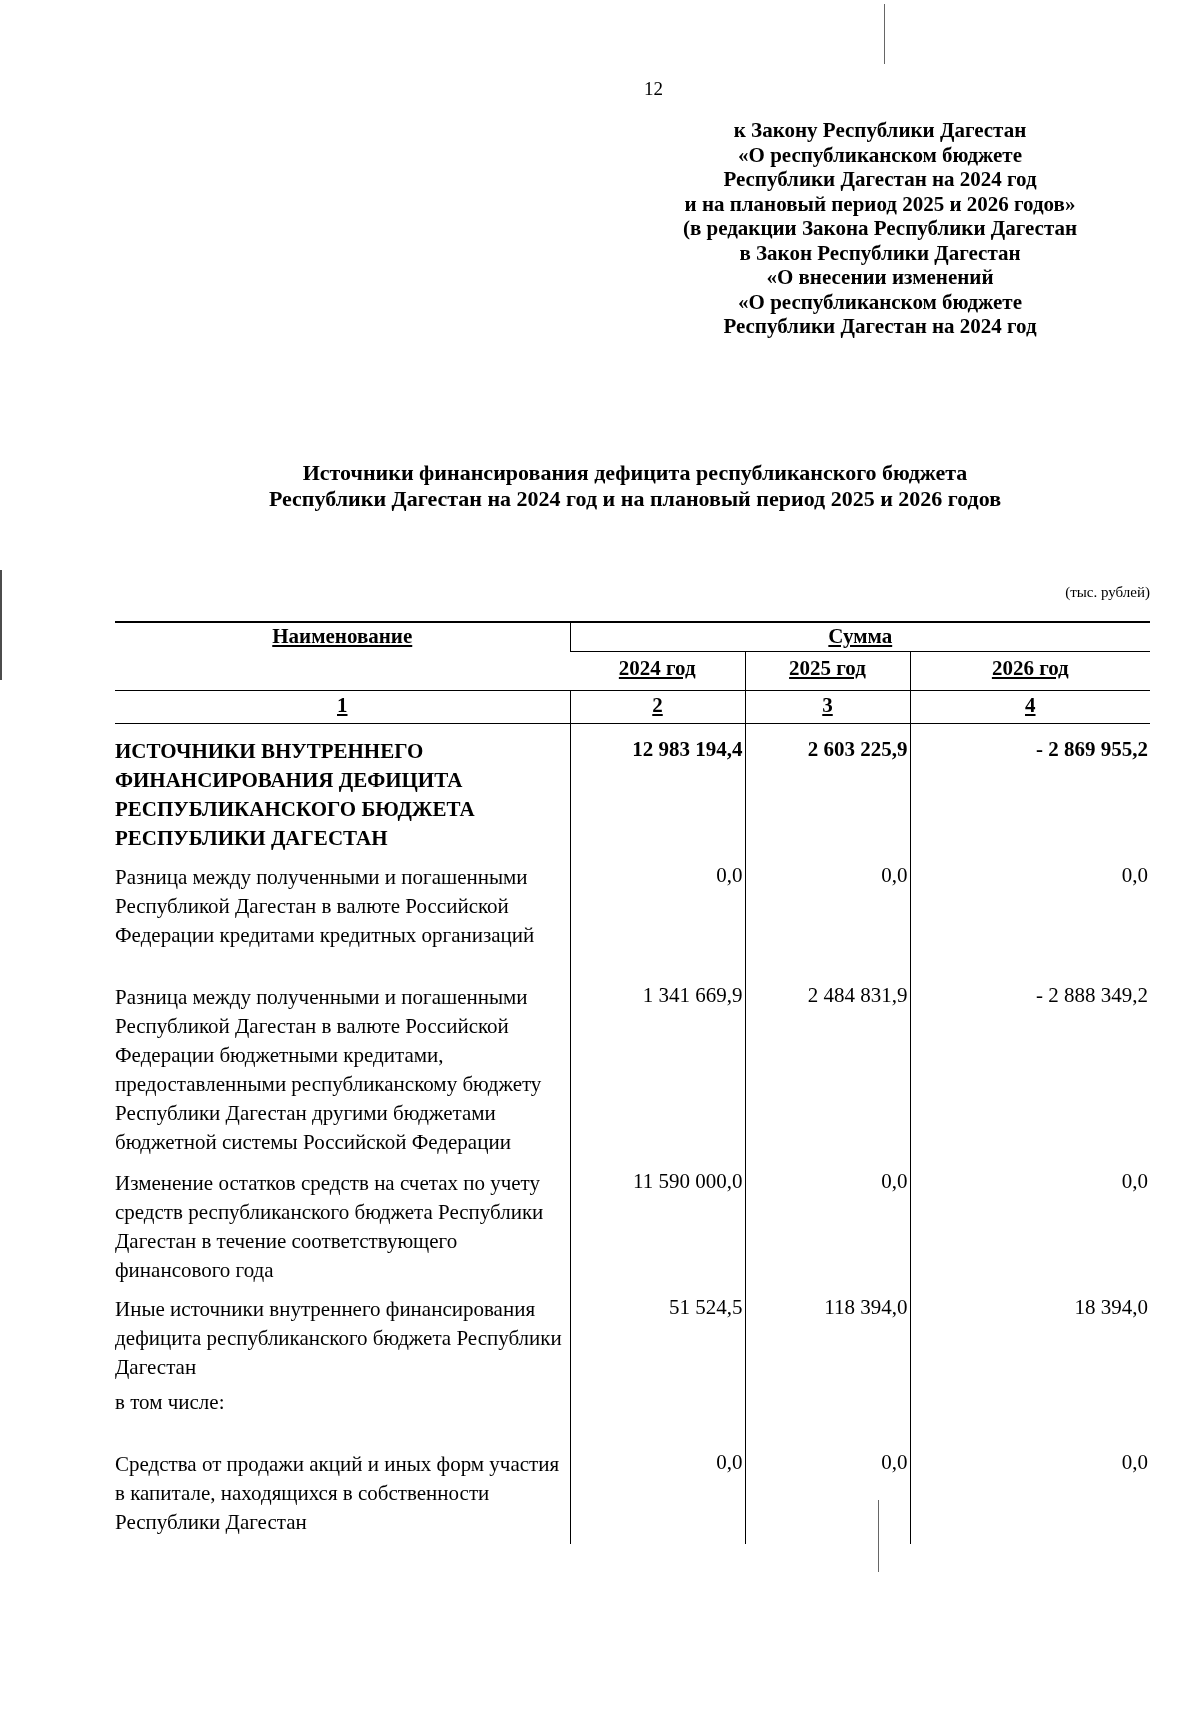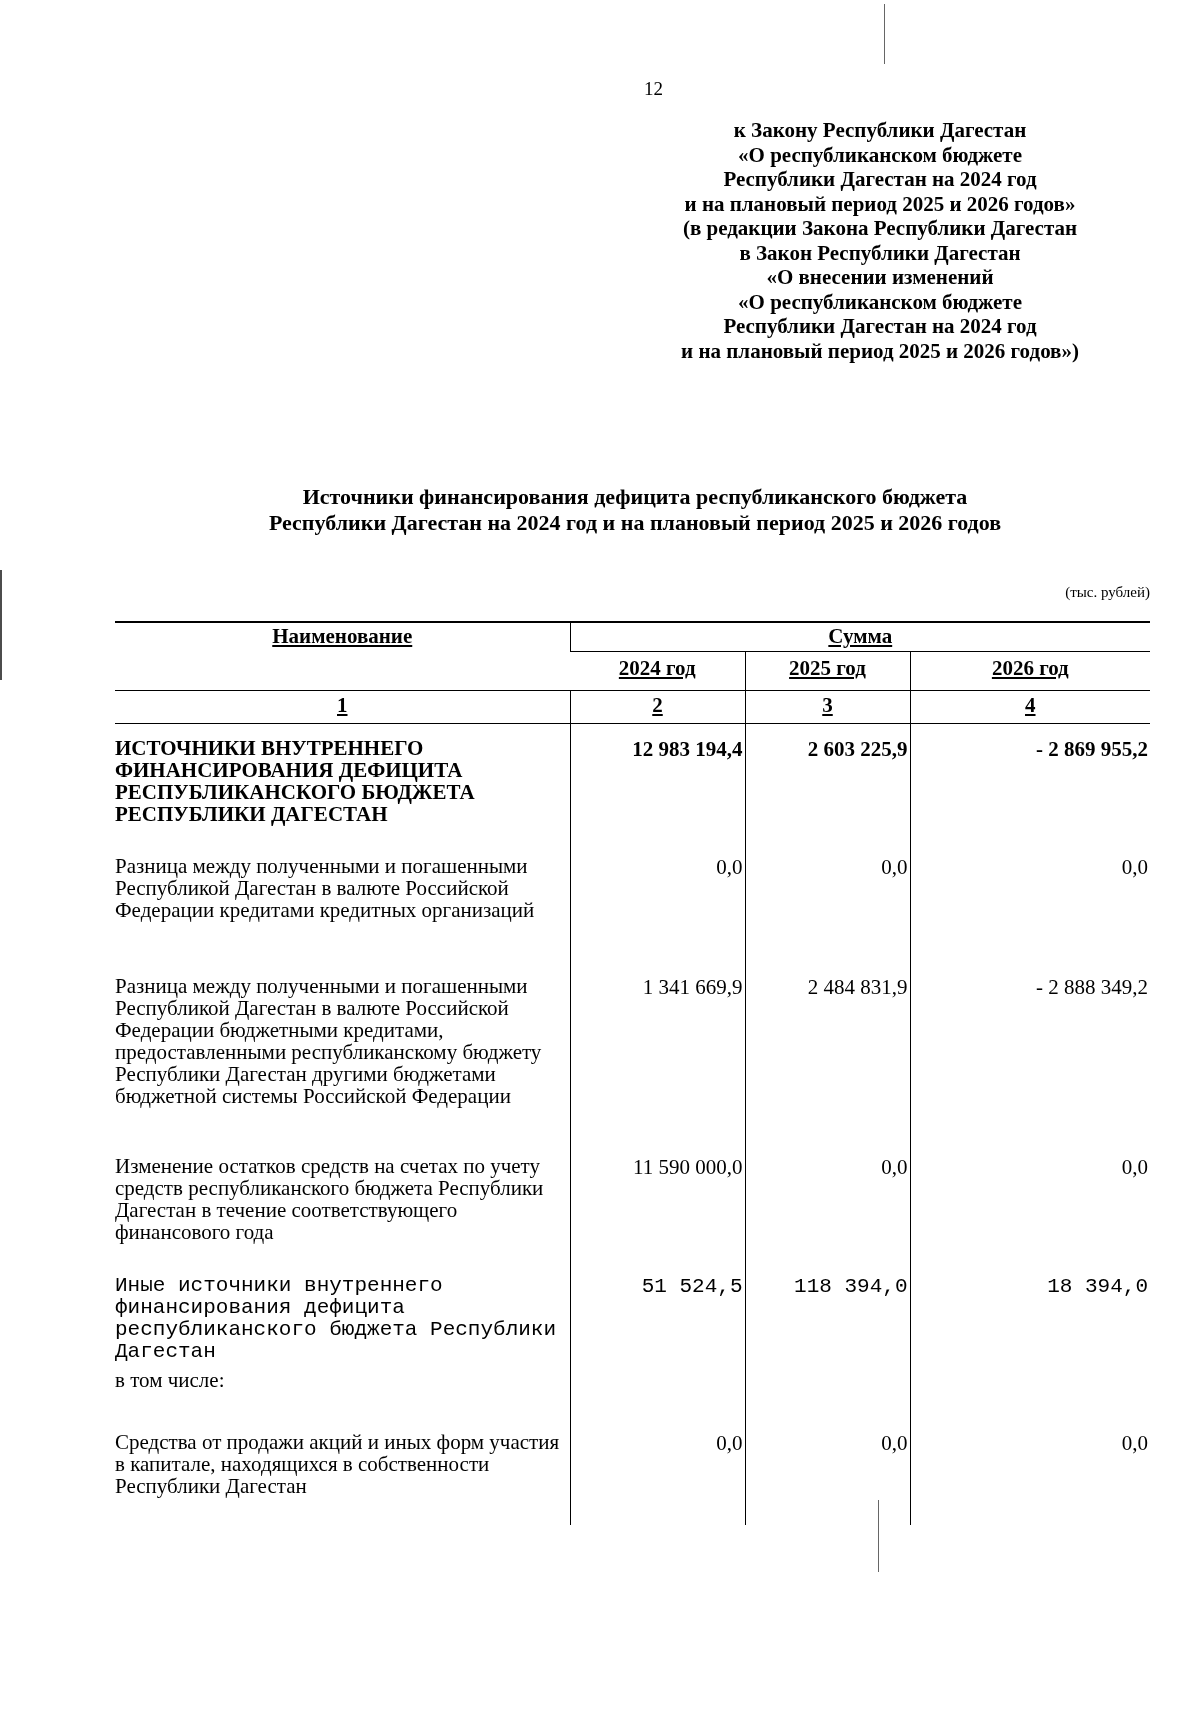--- a/index.html
+++ b/index.html
@@ -9,21 +9,21 @@
   }
   .page-num {
     position: absolute; left: 644px; top: 78px; font-size: 19px;
   }
   .annex {
     position: absolute; left: 640px; top: 118px; width: 480px;
     text-align: center; font-weight: bold; font-size: 21px; line-height: 24.5px;
   }
   .annex .annex-title { margin-bottom: 14px; padding-left: 20px; }
   .title {
-    position: absolute; left: 120px; top: 484px; width: 1030px;
+    position: absolute; left: 120px; top: 460px; width: 1030px;
     text-align: center; font-weight: bold; font-size: 22px; line-height: 26px;
   }
   .units {
     position: absolute; right: 50px; top: 584px; font-size: 15px;
   }
   table.src {
     position: absolute; left: 115px; top: 621px; width: 1035px;
     border-collapse: collapse; table-layout: fixed; font-size: 21px;
   }
   table.src col.c1 { width: 455px; }
@@ -31,48 +31,47 @@
   table.src col.c3 { width: 165px; }
   table.src col.c4 { width: 240px; }
   table.src th, table.src td {
     padding: 0; vertical-align: top; border-left: 1.5px solid #000;
   }
   table.src th:first-child, table.src td:first-child { border-left: none; }
   table.src thead tr.h1 th { border-top: 2px solid #000; height: 27px; padding-top: 1px; }
   table.src thead tr.h2 th { border-top: 1.5px solid #000; height: 34px; padding-top: 4px; }
   table.src thead tr.h3 th { border-top: 1.5px solid #000; border-bottom: 1.5px solid #000; height: 30px; padding-top: 2px; }
   table.src th { font-weight: bold; text-align: center; text-decoration: underline; }
-  table.src td.name { text-align: left; line-height: 22px; padding-right: 6px; margin-left: 8px; }
+  table.src td.name { text-align: left; line-height: 29px; padding-right: 6px; margin-left: 8px; }
   table.src td.num { text-align: right; line-height: 24px; padding-right: 2px; }
   tr.bold td { font-weight: bold; }
   tr.r0 td { padding-top: 13px; height: 108px; }
   tr.r1 td { padding-top: 10px; height: 110px; }
   tr.r2 td { padding-top: 10px; height: 168px; }
   tr.r3 td { padding-top: 12px; height: 110px; }
-  tr.r4 td { padding-top: 10px; height: 78px; font-family: Liberation Mono, monospace; }
+  tr.r4 td { padding-top: 10px; height: 78px; }
   tr.r5 td { padding-top: 6px; height: 52px; }
   tr.r6 td { padding-top: 10px; height: 94px; }
   .scan-mark { position: absolute; background: #000; }
 </style>
 </head>
 <body>
 
 <div class="page-num">12</div>
 
 <div class="annex">
   <div>к Закону Республики Дагестан</div>
   <div>«О республиканском бюджете</div>
   <div>Республики Дагестан на 2024 год</div>
   <div>и на плановый период 2025 и 2026 годов»</div>
   <div>(в редакции Закона Республики Дагестан</div>
   <div>в Закон Республики Дагестан</div>
   <div>«О внесении изменений</div>
   <div>«О республиканском бюджете</div>
   <div>Республики Дагестан на 2024 год</div>
-  <div>и на плановый период 2025 и 2026 годов»)</div>
 </div>
 
 <div class="title">
   <div>Источники финансирования дефицита республиканского бюджета</div>
   <div>Республики Дагестан на 2024 год и на плановый период 2025 и 2026 годов</div>
 </div>
 
 <div class="units">(тыс. рублей)</div>
 
 <table class="src">

